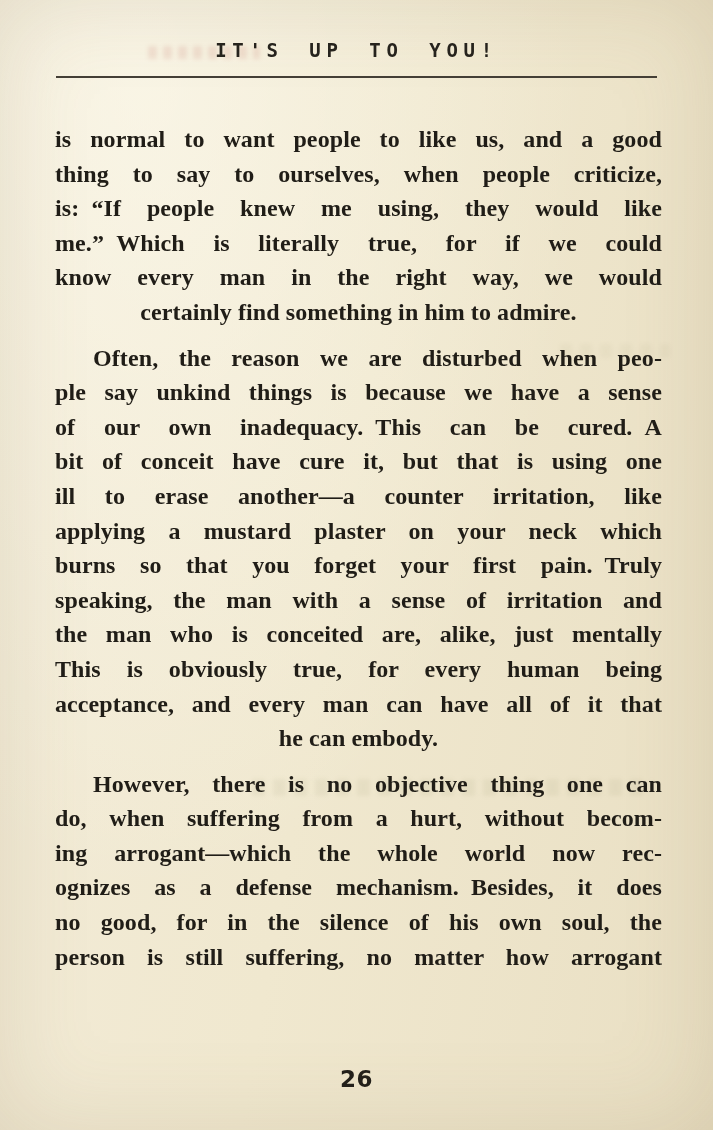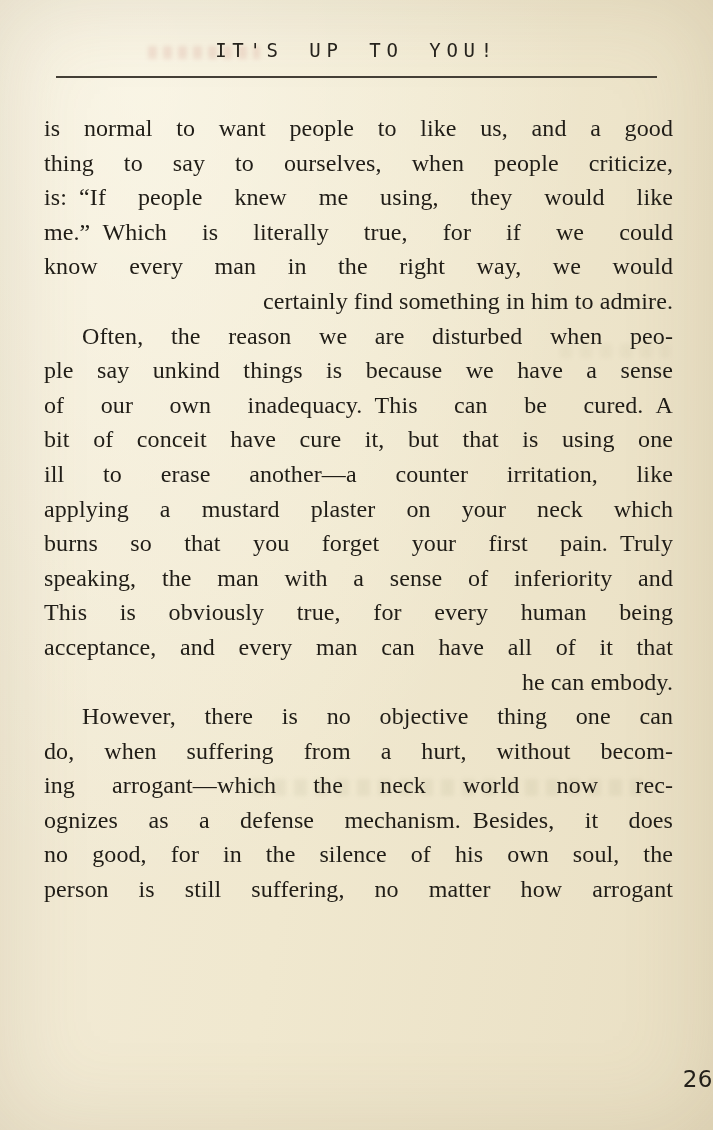--- a/index.html
+++ b/index.html
@@ -9,20 +9,21 @@
   }
   .page {
     position: relative;
     width: 713px;
     height: 1130px;
     overflow: hidden;
     background:
       radial-gradient(ellipse at 20% 6%, rgba(255,253,242,0.55), rgba(255,253,242,0) 55%),
       linear-gradient(100deg, var(--paper-light, #f3ecd9) 0%, var(--paper, #f0e8cf) 48%, var(--paper-dark, #e9dfc3) 100%);
     box-shadow: inset 0 0 90px rgba(140,118,78,0.18);
+    font-weight: bold;
   }
   .running-head {
     position: absolute;
     top: 39px;
     left: 0;
     width: 713px;
     text-align: center;
     font-family: "DejaVu Sans Mono", monospace;
     font-size: 19px;
     letter-spacing: 0.30em;
@@ -41,34 +42,34 @@
     position: absolute;
     top: 111px;
     left: 44px;
     width: 629px;
     font-family: "Liberation Serif", serif;
     font-size: 24px;
     line-height: 34.6px;
     color: var(--ink, #201d17);
     letter-spacing: 0.1px;
   }
-  .paragraph { margin: 0; }
-  .line { text-align: right; }
+  .paragraph { margin: 11px; }
+  .line { text-align: center; }
   .line.justify {
     text-align: justify;
     text-align-last: justify;
   }
   .line.start-indent { text-indent: 38px; }
   .italic { font-style: italic; }
   .folio {
     position: absolute;
     top: 1066px;
     left: 0;
     width: 713px;
-    text-align: right;
+    text-align: center;
     font-family: "DejaVu Sans", sans-serif;
     font-size: 23px;
     letter-spacing: 0.5px;
     color: #23201a;
   }
   
   .ghost {
     position: absolute;
     filter: blur(2px);
     pointer-events: none;
@@ -116,29 +117,30 @@
         <div class="line"><span>certainly find something in him to admire.</span></div>
       </div>
       <div class="paragraph">
         <div class="line justify start-indent"><span>Often, the reason we are disturbed when peo-</span></div>
         <div class="line justify"><span>ple say unkind things is because we have a sense</span></div>
         <div class="line justify"><span>of our own inadequacy. This can be cured. A</span></div>
         <div class="line justify"><span>bit of conceit have cure it, but that is using one</span></div>
         <div class="line justify"><span>ill to erase another—a counter irritation, like</span></div>
         <div class="line justify"><span>applying a mustard plaster on your neck which</span></div>
         <div class="line justify"><span>burns so that you forget your first pain. Truly</span></div>
-        <div class="line justify"><span>speaking, the man with a sense of inferiority and</span></div>
+        <div class="line justify"><span>speaking, the man with a sense of irritation and</span></div>
+        <div class="line justify"><span>the man who is conceited are, alike, just mentally</span></div>
         <div class="line justify"><span>This is obviously true, for every human being</span></div>
         <div class="line justify"><span>acceptance, and every man can have all of it that</span></div>
         <div class="line"><span>he can embody.</span></div>
       </div>
       <div class="paragraph">
         <div class="line justify start-indent"><span>However, there is no objective thing one can</span></div>
         <div class="line justify"><span>do, when suffering from a hurt, without becom-</span></div>
-        <div class="line justify"><span>ing arrogant—which the neck world now rec-</span></div>
+        <div class="line justify"><span>ing arrogant—which the whole world now rec-</span></div>
         <div class="line justify"><span>ognizes as a defense mechanism. Besides, it does</span></div>
         <div class="line justify"><span>no good, for in the silence of his own soul, the</span></div>
         <div class="line justify"><span>person is still suffering, no matter how arrogant</span></div>
       </div>
     </div>
 
   <div class="folio">26</div>
 </div>
 
 </body></html>

